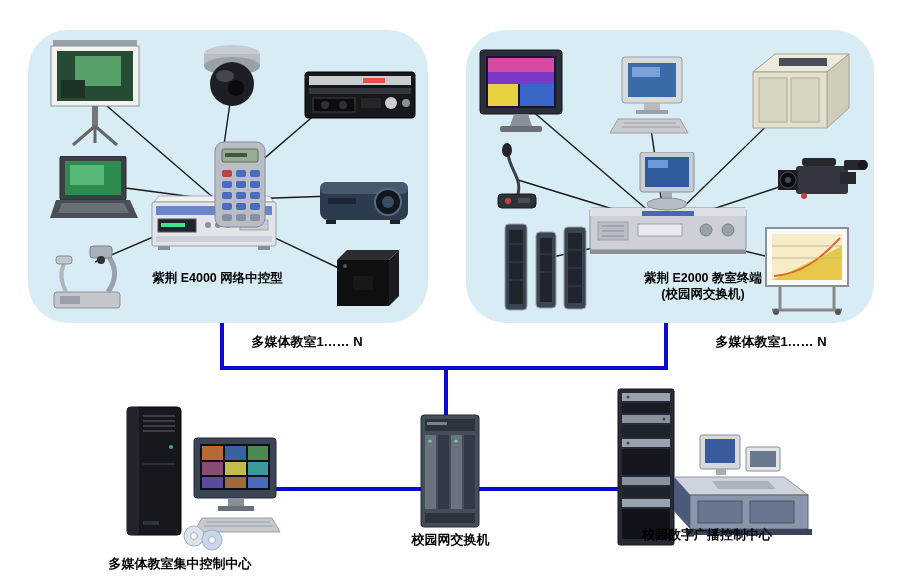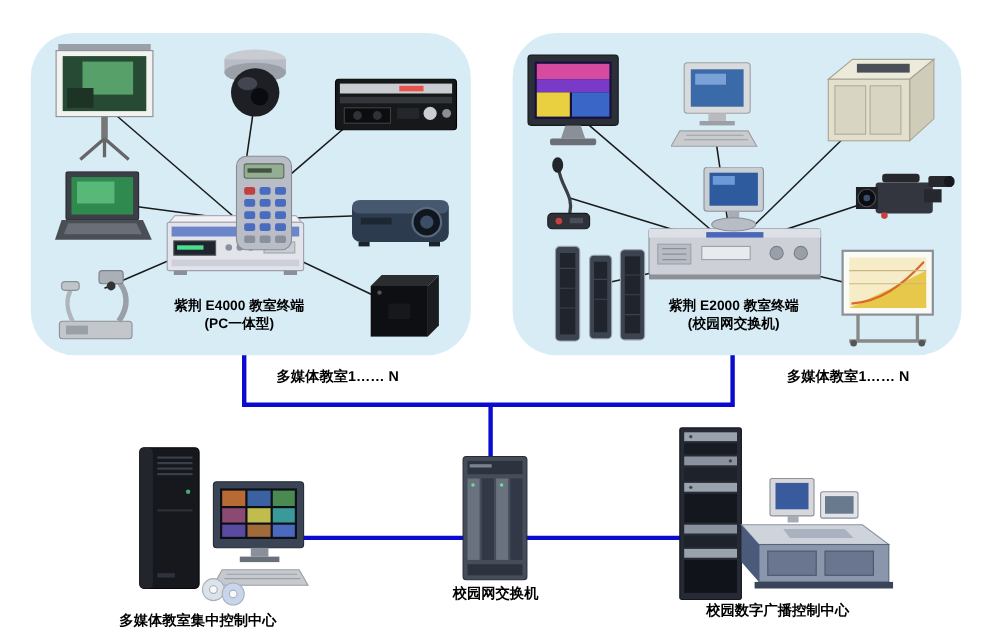--- a/index.html
+++ b/index.html
@@ -378,32 +378,31 @@
       <polygon points="40,56 96,56 104,64 46,64" fill="#aab2c0"></polygon>
       <rect x="18" y="70" width="118" height="34" fill="#8a96ac" stroke="#5a6678"></rect>
       <rect x="26" y="76" width="44" height="22" fill="#6a7690" stroke="#4a5668"></rect>
       <rect x="78" y="76" width="44" height="22" fill="#6a7690" stroke="#4a5668"></rect>
       <polygon points="2,52 18,70 18,104 2,86" fill="#4a5a7a"></polygon>
       <rect x="14" y="104" width="126" height="6" fill="#3a4458"></rect>
     </svg>
   </div>
 
   <div class="lbl terminal" style="left:145px; top:270px; width:145px;">
-    <div>紫荆 E4000 教室终端</div>
-    <div>(PC一体型)</div>
-  </div>
-
-  <div class="lbl terminal" style="left:592px; top:270px; width:150px;">
+    <div>紫荆 E4000 网络中控型</div>
+  </div>
+
+  <div class="lbl terminal" style="left:628px; top:270px; width:150px;">
     <div>紫荆 E2000 教室终端</div>
     <div>(校园网交换机)</div>
   </div>
 
   <div class="lbl room" style="left:242px; top:333px; width:130px;">多媒体教室1…… N</div>
 
   <div class="lbl room" style="left:706px; top:333px; width:130px;">多媒体教室1…… N</div>
 
   <div class="lbl center" style="left:90px; top:555px; width:180px;">多媒体教室集中控制中心</div>
 
   <div class="lbl center" style="left:393px; top:531px; width:115px;">校园网交换机</div>
 
-  <div class="lbl center" style="left:622px; top:546px; width:170px;">校园数字广播控制中心</div>
+  <div class="lbl center" style="left:622px; top:526px; width:170px;">校园数字广播控制中心</div>
 
 </div>
 
 </body></html>

